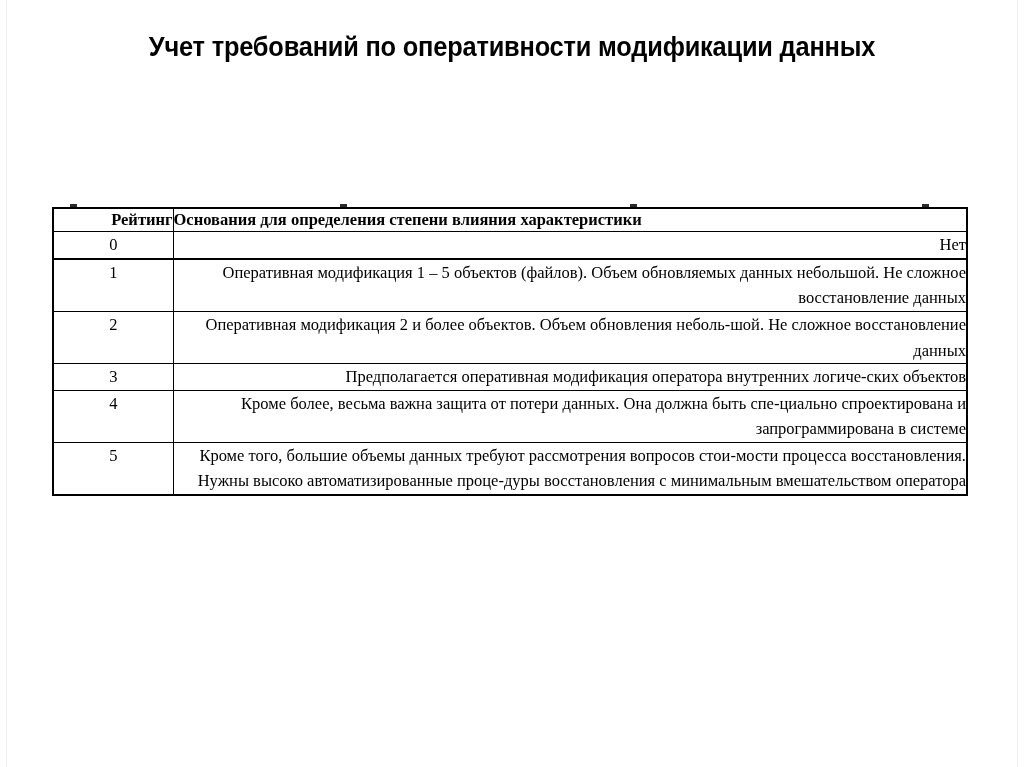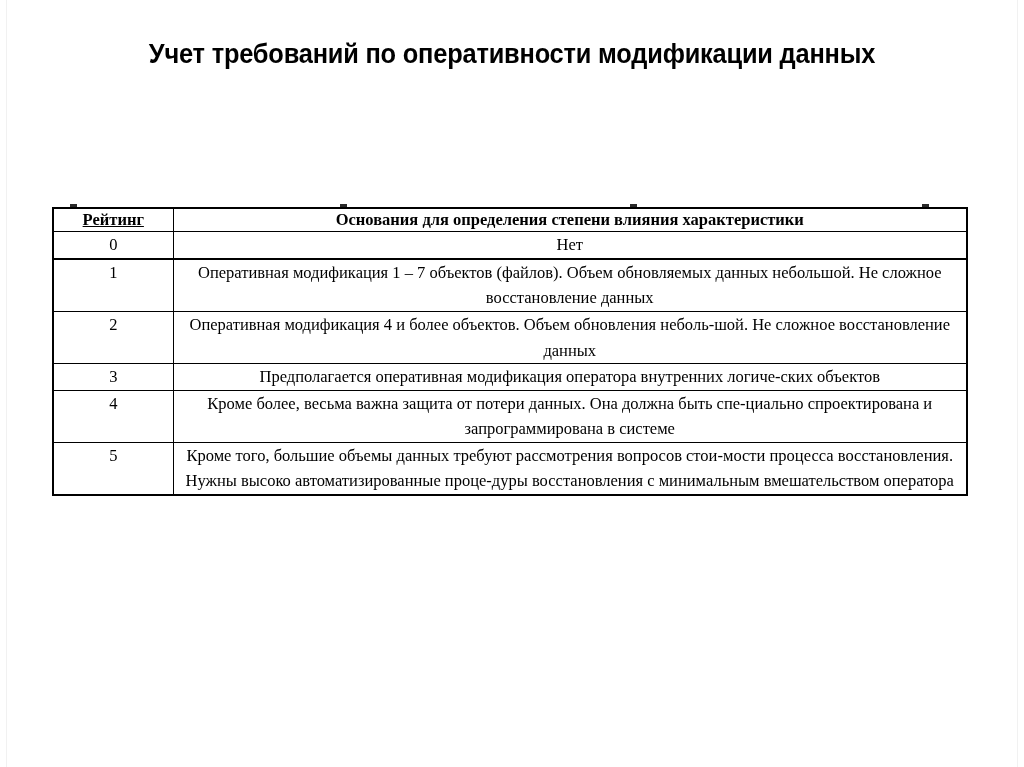--- a/index.html
+++ b/index.html
@@ -24,21 +24,21 @@
     bottom: 0;
     width: 1px;
     background: #f1f1f1;
   }
   .slide-edge.left  { left: 6px; }
   .slide-edge.right { left: 1017px; }
 
   .slide {
     position: absolute;
     inset: 0;
-    padding: 7px;
+    padding: 0;
   }
 
   
   .title {
     margin: 0;
     padding: 28px 96px 0 96px;
     text-align: center;
     font-family: "Liberation Sans", "DejaVu Sans", sans-serif;
     font-weight: bold;
     font-size: 27px;
@@ -79,32 +79,32 @@
   col.col-rating { width: 120px; }
 
   th.hdr {
     font-weight: bold;
     font-size: 16.5px;
     line-height: 1.35;
     padding: 6px 6px 7px 6px;
     text-align: center;
     border-bottom: 2px solid #000000;
   }
-  th.hdr-rating { text-align: center; text-decoration: underline; }
-  th.hdr-desc   { text-align: center; border-radius: 11px; }
+  th.hdr-rating { text-align: right; }
+  th.hdr-desc   { text-align: left; border-radius: 11px; }
 
   td.cell-rating {
     text-align: center;
     font-size: 16.5px;
     line-height: 1.55;
     padding: 6px 4px 8px 4px;
   }
 
   td.cell-desc {
-    text-align: center;
+    text-align: right;
     font-size: 16.5px;
     line-height: 1.55;
     padding: 6px 10px 8px 12px;
     white-space: pre-line;
   }
 
   
   tr.row-0 td { border-bottom: 2px solid #000000; }
 
   
@@ -153,25 +153,25 @@
           <th class="hdr hdr-desc">Основания для определения степени влияния характеристики</th>
         </tr>
       </thead>
       <tbody id="table-body">
           <tr class="row-0">
             <td class="cell-rating">0</td>
             <td class="cell-desc">Нет</td>
           </tr>
           <tr class="row-1">
             <td class="cell-rating">1</td>
-            <td class="cell-desc">Оперативная модификация 1 – 7 объектов (файлов). Объем обновляемых данных небольшой. Не сложное восстановление данных</td>
+            <td class="cell-desc">Оперативная модификация 1 – 5 объектов (файлов). Объем обновляемых данных небольшой. Не сложное восстановление данных</td>
           </tr>
           <tr class="row-2">
             <td class="cell-rating">2</td>
-            <td class="cell-desc">Оперативная модификация 4 и более объектов. Объем обновления неболь-шой. Не сложное восстановление данных</td>
+            <td class="cell-desc">Оперативная модификация 2 и более объектов. Объем обновления неболь-шой. Не сложное восстановление данных</td>
           </tr>
           <tr class="row-3">
             <td class="cell-rating">3</td>
             <td class="cell-desc">Предполагается оперативная модификация оператора внутренних логиче-ских объектов</td>
           </tr>
           <tr class="row-4">
             <td class="cell-rating">4</td>
             <td class="cell-desc">Кроме более, весьма важна защита от потери данных. Она должна быть спе-циально спроектирована и запрограммирована в системе</td>
           </tr>
           <tr class="row-5">

